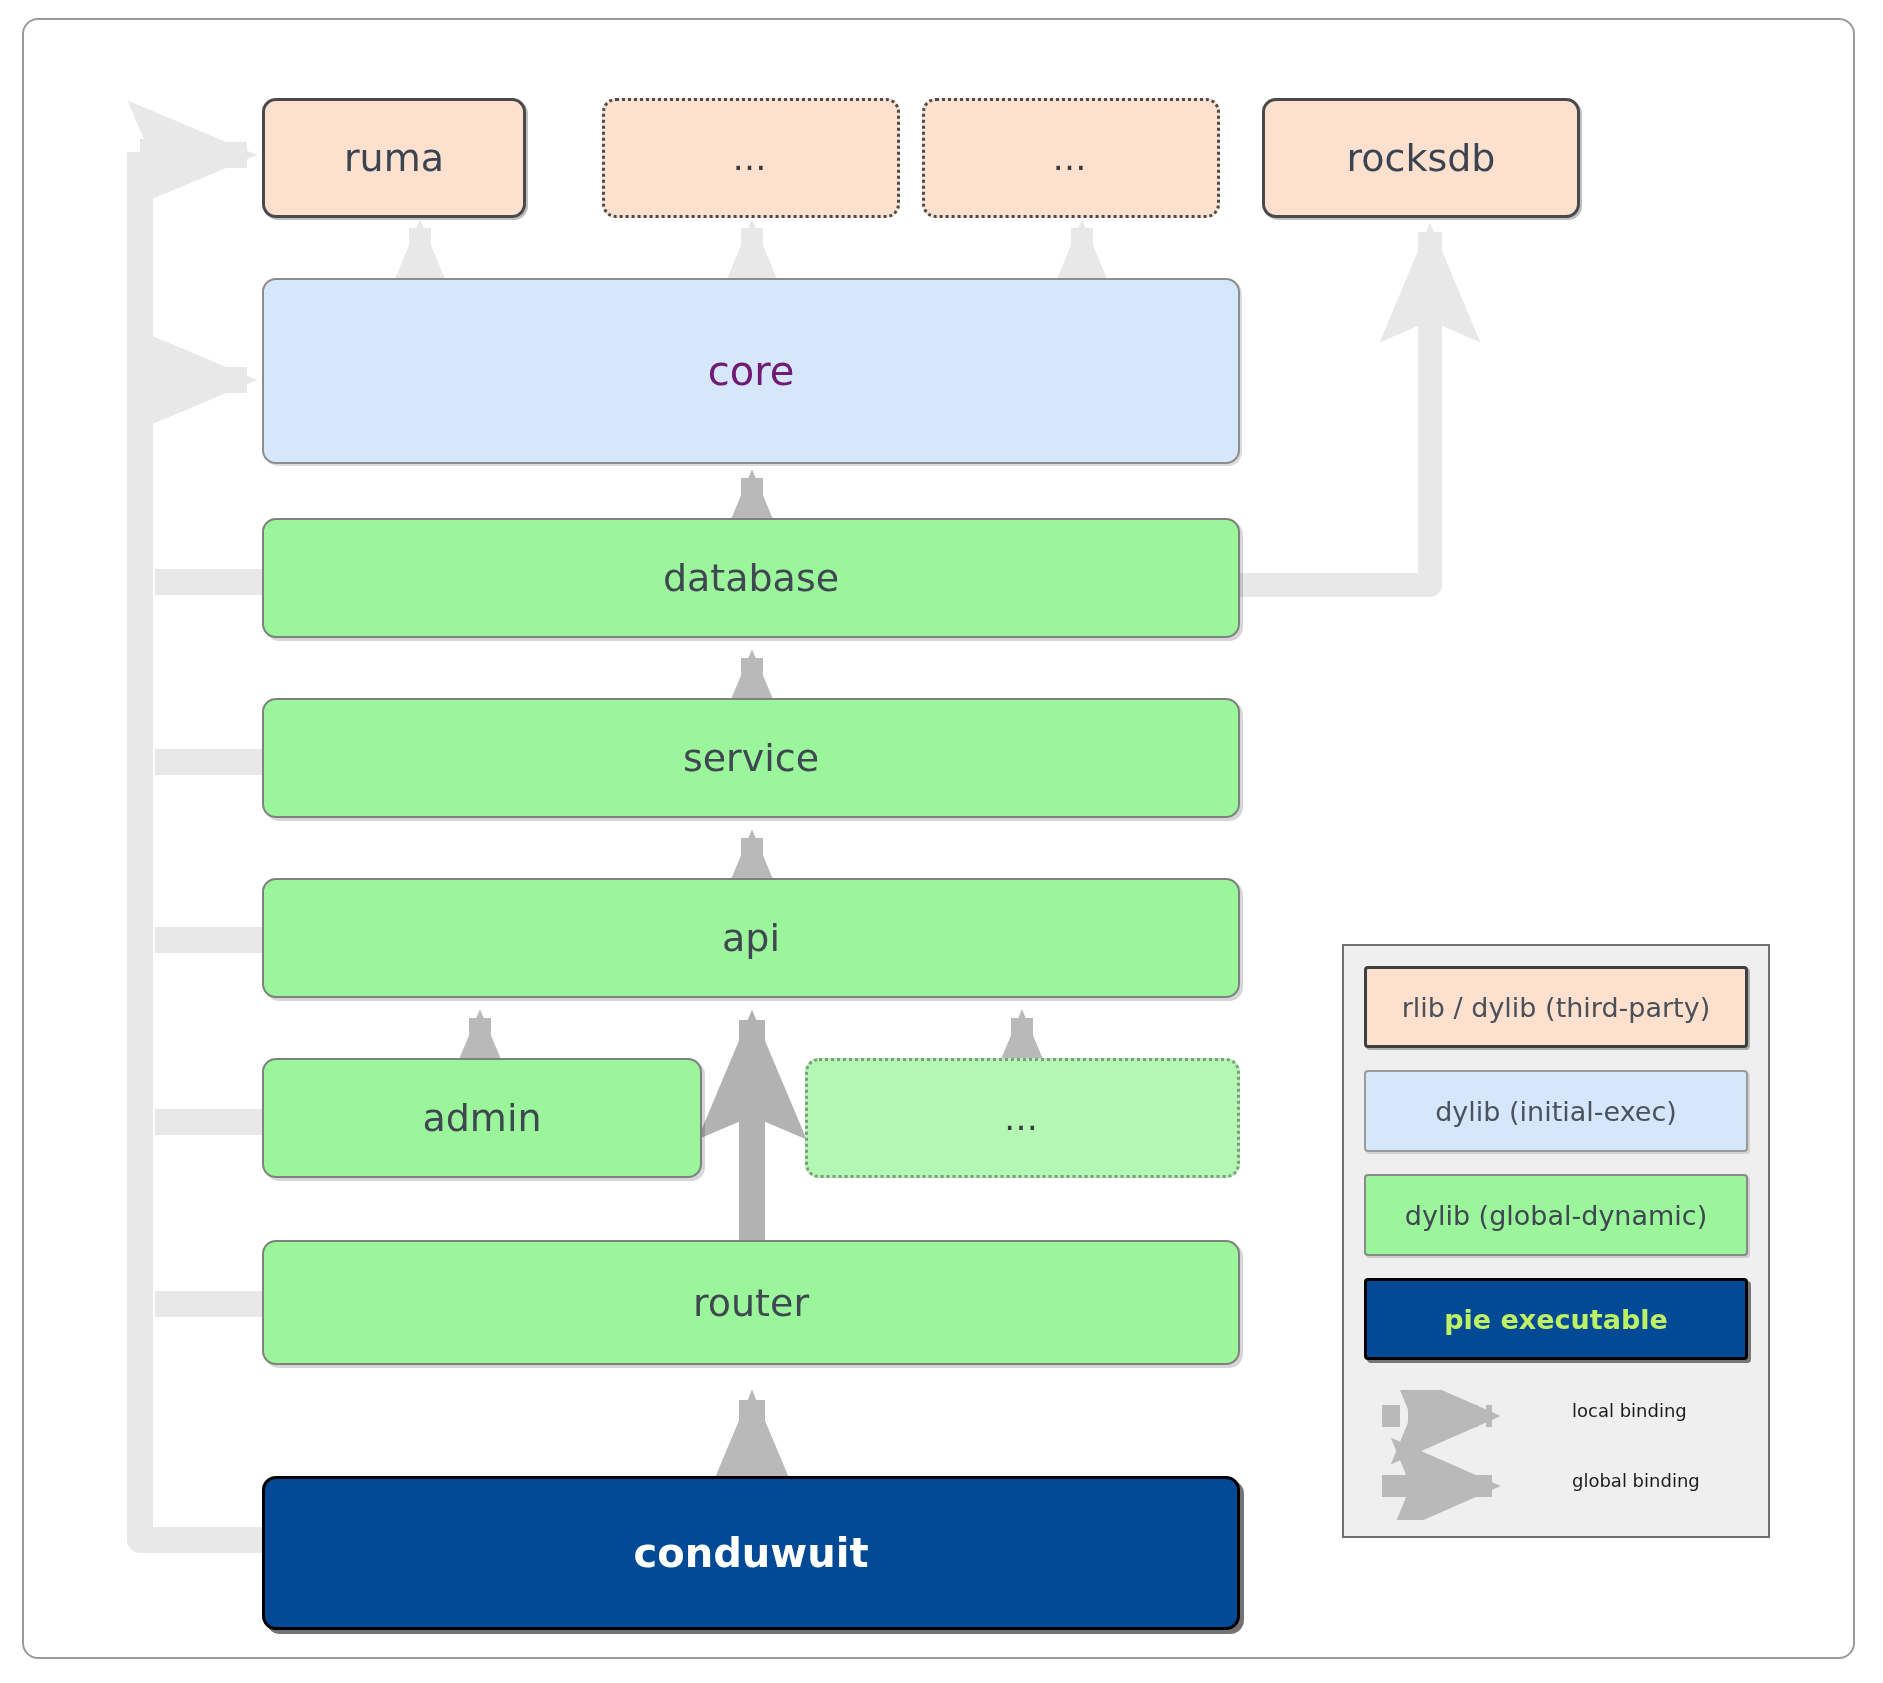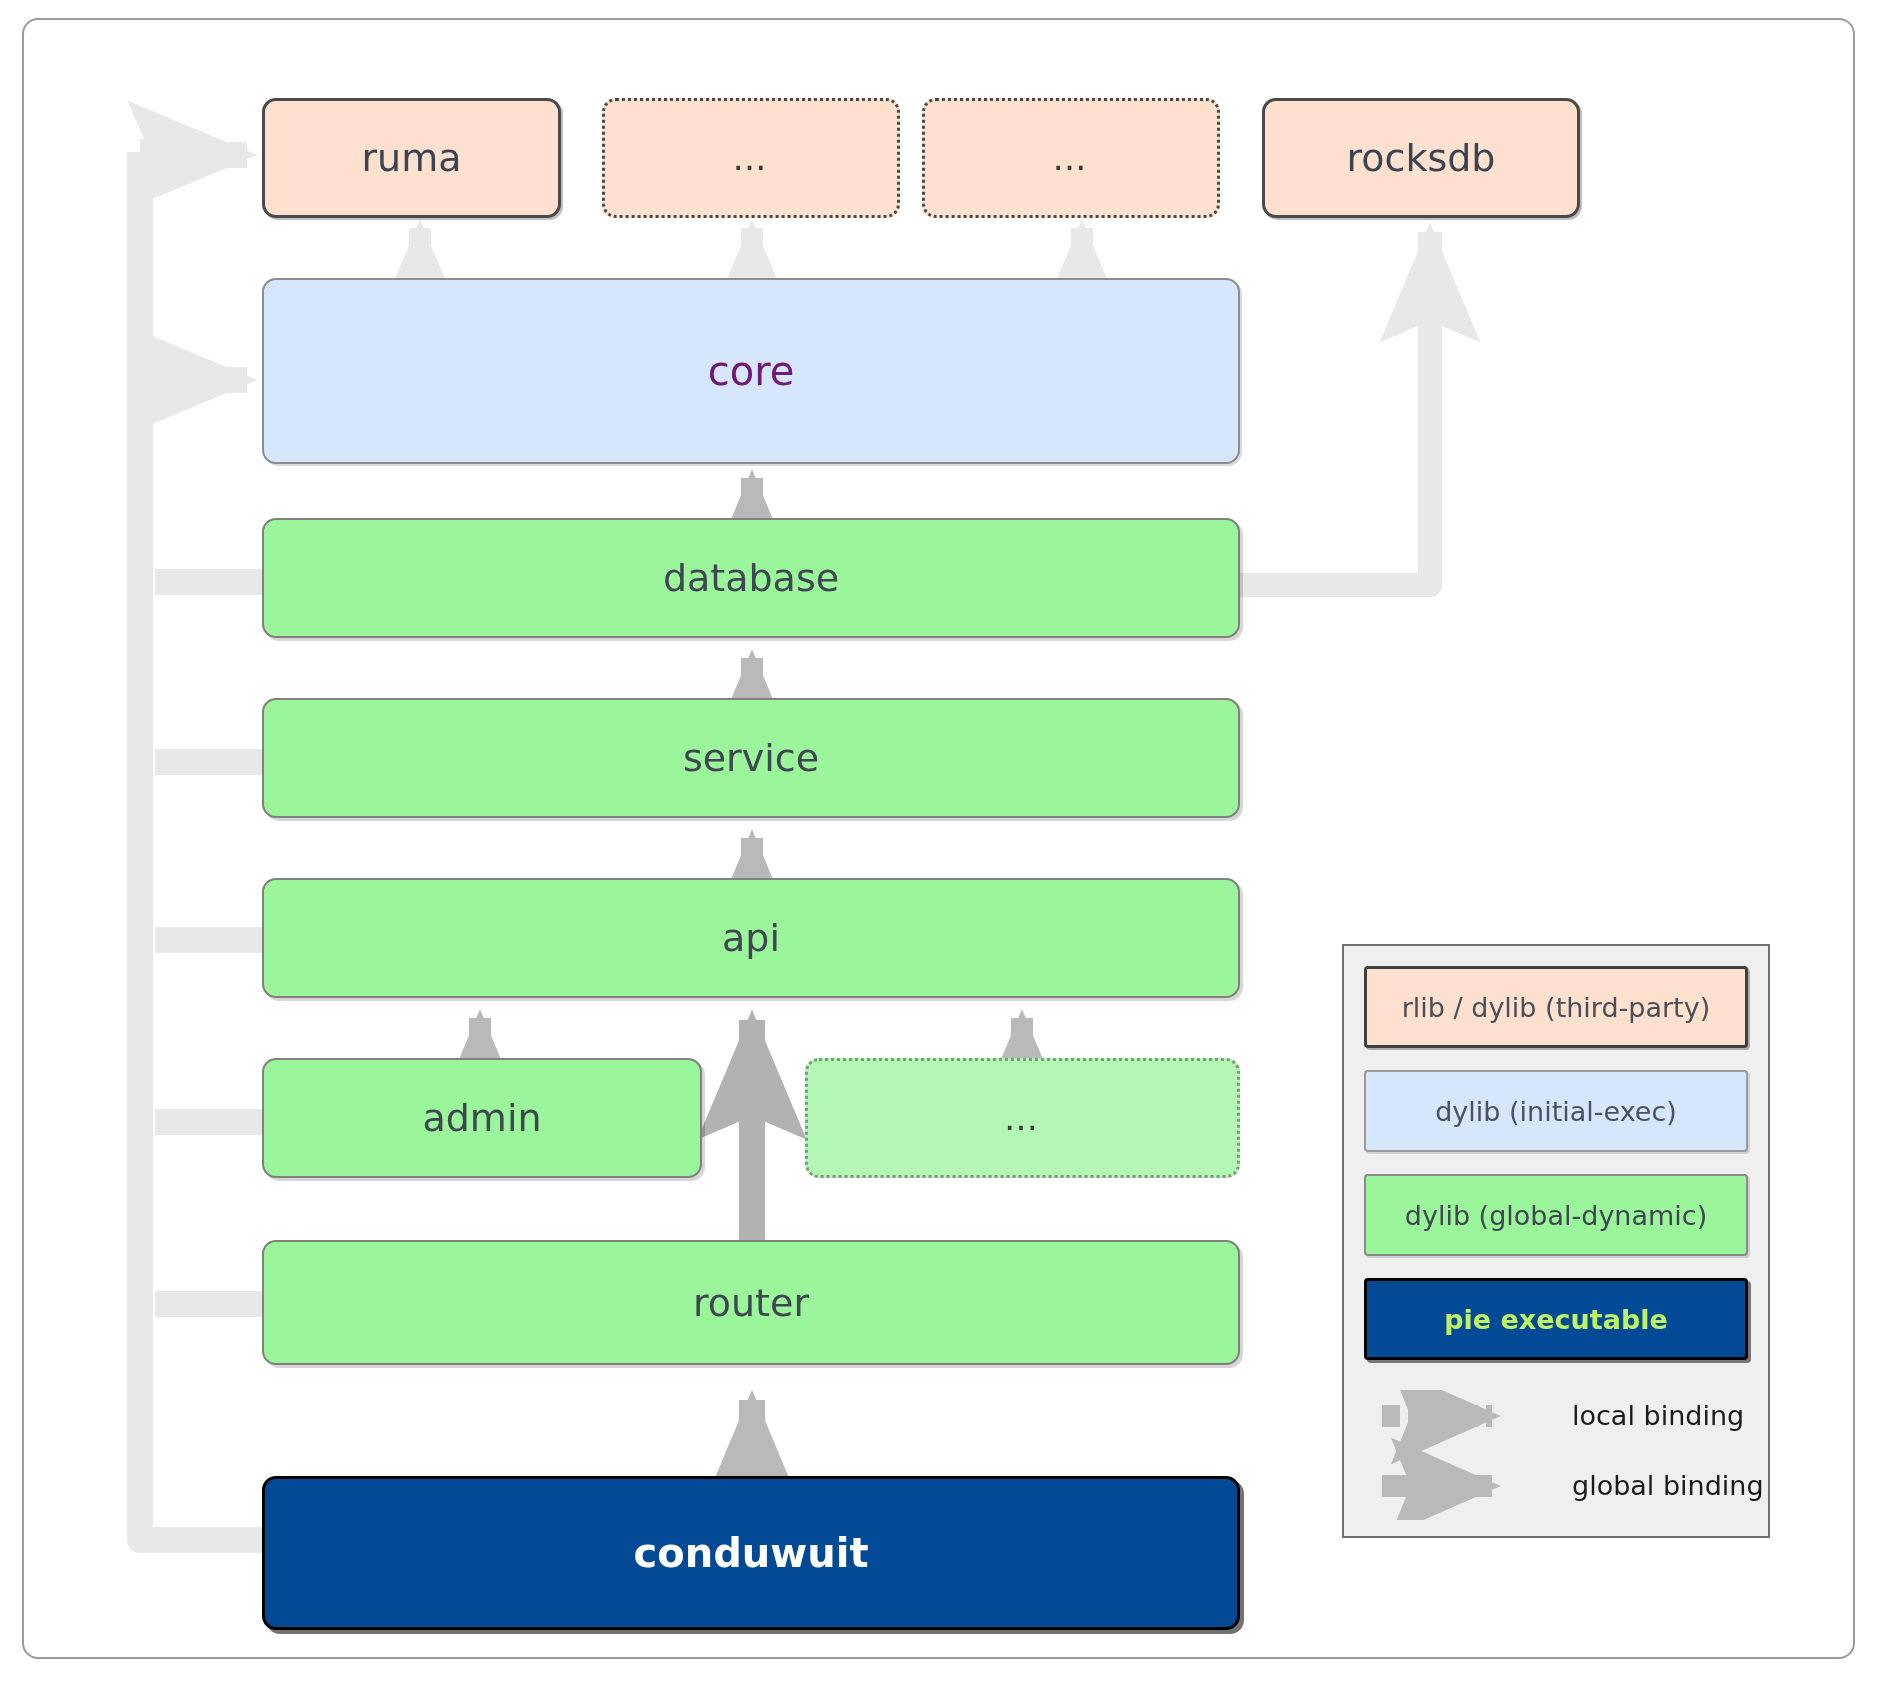--- a/index.html
+++ b/index.html
@@ -33,21 +33,21 @@
   
   #legend{position:absolute;left:1342px;top:944px;width:428px;height:594px;
           background:#efefef;border:2px solid #6f6f6f;box-sizing:border-box;}
   .lg-box{position:absolute;left:20px;width:384px;height:82px;border-radius:4px;
           box-sizing:border-box;display:flex;align-items:center;justify-content:center;
           font-size:27px;}
   .lg-third{background:#fde1ce;border:3px solid #3f3f3f;color:#4a4f58;box-shadow:2px 2px 0 rgba(0,0,0,.28);}
   .lg-ie{background:#d6e7fb;border:2px solid #9a9a9a;color:#4a5260;box-shadow:2px 2px 0 rgba(0,0,0,.12);}
   .lg-gd{background:#9bf59b;border:2px solid #8a8a8a;color:#3f4750;box-shadow:2px 2px 0 rgba(0,0,0,.14);}
   .lg-pie{background:#034a96;border:3px solid #000;color:#bef264;font-weight:bold;box-shadow:3px 3px 0 rgba(0,0,0,.5);}
-  .lg-label{position:absolute;font-size:27px;color:#1b1b1b;}
+  .lg-label{position:absolute;font-size:18px;color:#1b1b1b;}
 </style>
 </head>
 <body>
 
 <div id="stage">
   <div id="frame"></div>
 
   <svg class="wires" viewBox="0 0 1883 1683" xmlns="http://www.w3.org/2000/svg">
     <defs>
       <marker id="ah-light" markerWidth="5" markerHeight="4.2" refX="4.6" refY="2.1" orient="auto" markerUnits="strokeWidth">
@@ -93,21 +93,21 @@
     <path d="M1022,1060 L1022,1018" fill="none" stroke="#b9b9b9" stroke-width="22" marker-end="url(#ah-gray)"></path>
 
     <path d="M752,1242 L752,1020" fill="none" stroke="#b2b2b2" stroke-width="26" marker-end="url(#ah-darkgray)"></path>
 
     <g>
       <path d="M752,1478 L752,1420" fill="none" stroke="#b9b9b9" stroke-width="26" stroke-dasharray="22 12"></path>
       <path d="M752,1424 L752,1400" fill="none" stroke="#b9b9b9" stroke-width="26" marker-end="url(#ah-gray)"></path>
     </g>
   </svg>
 
-  <div class="node k-third" style="left:262px;top:98px;width:299px;height:120px;">
+  <div class="node k-third" style="left:262px;top:98px;width:264px;height:120px;">
     <span>ruma</span>
   </div>
   <div class="node k-third dashed" style="left:602px;top:98px;width:298px;height:120px;">
     <span class="dots">…</span>
   </div>
   <div class="node k-third dashed" style="left:922px;top:98px;width:298px;height:120px;">
     <span class="dots">…</span>
   </div>
   <div class="node k-third" style="left:1262px;top:98px;width:318px;height:120px;">
     <span>rocksdb</span>

